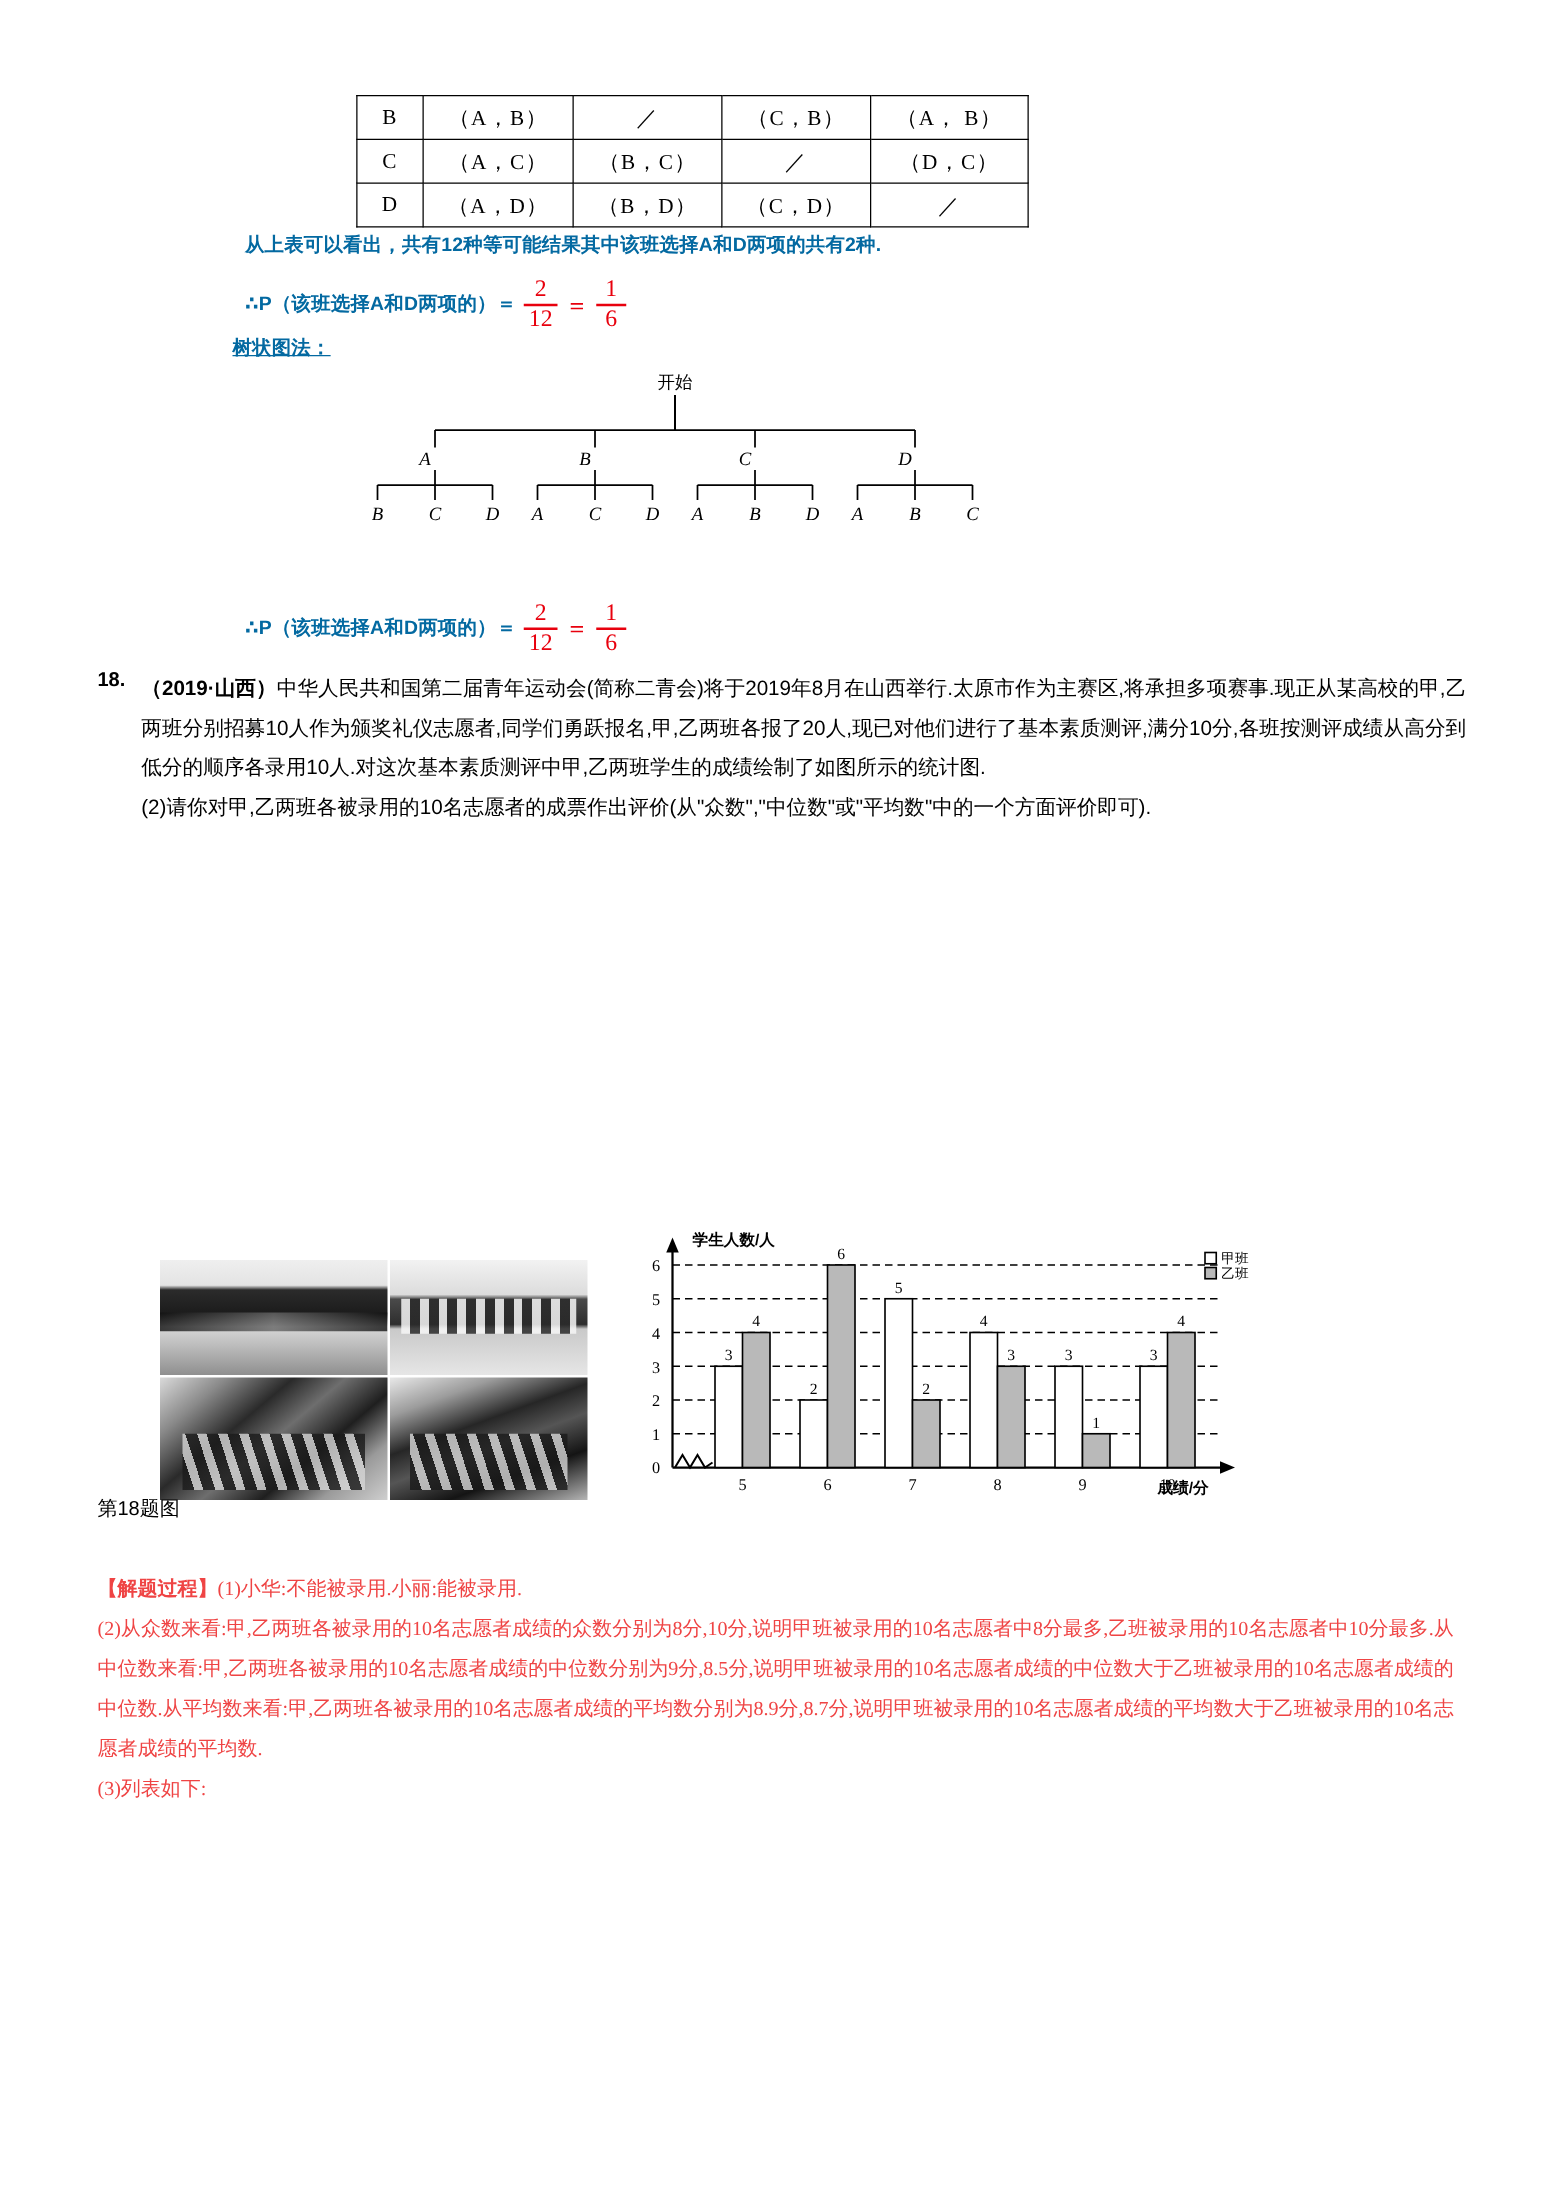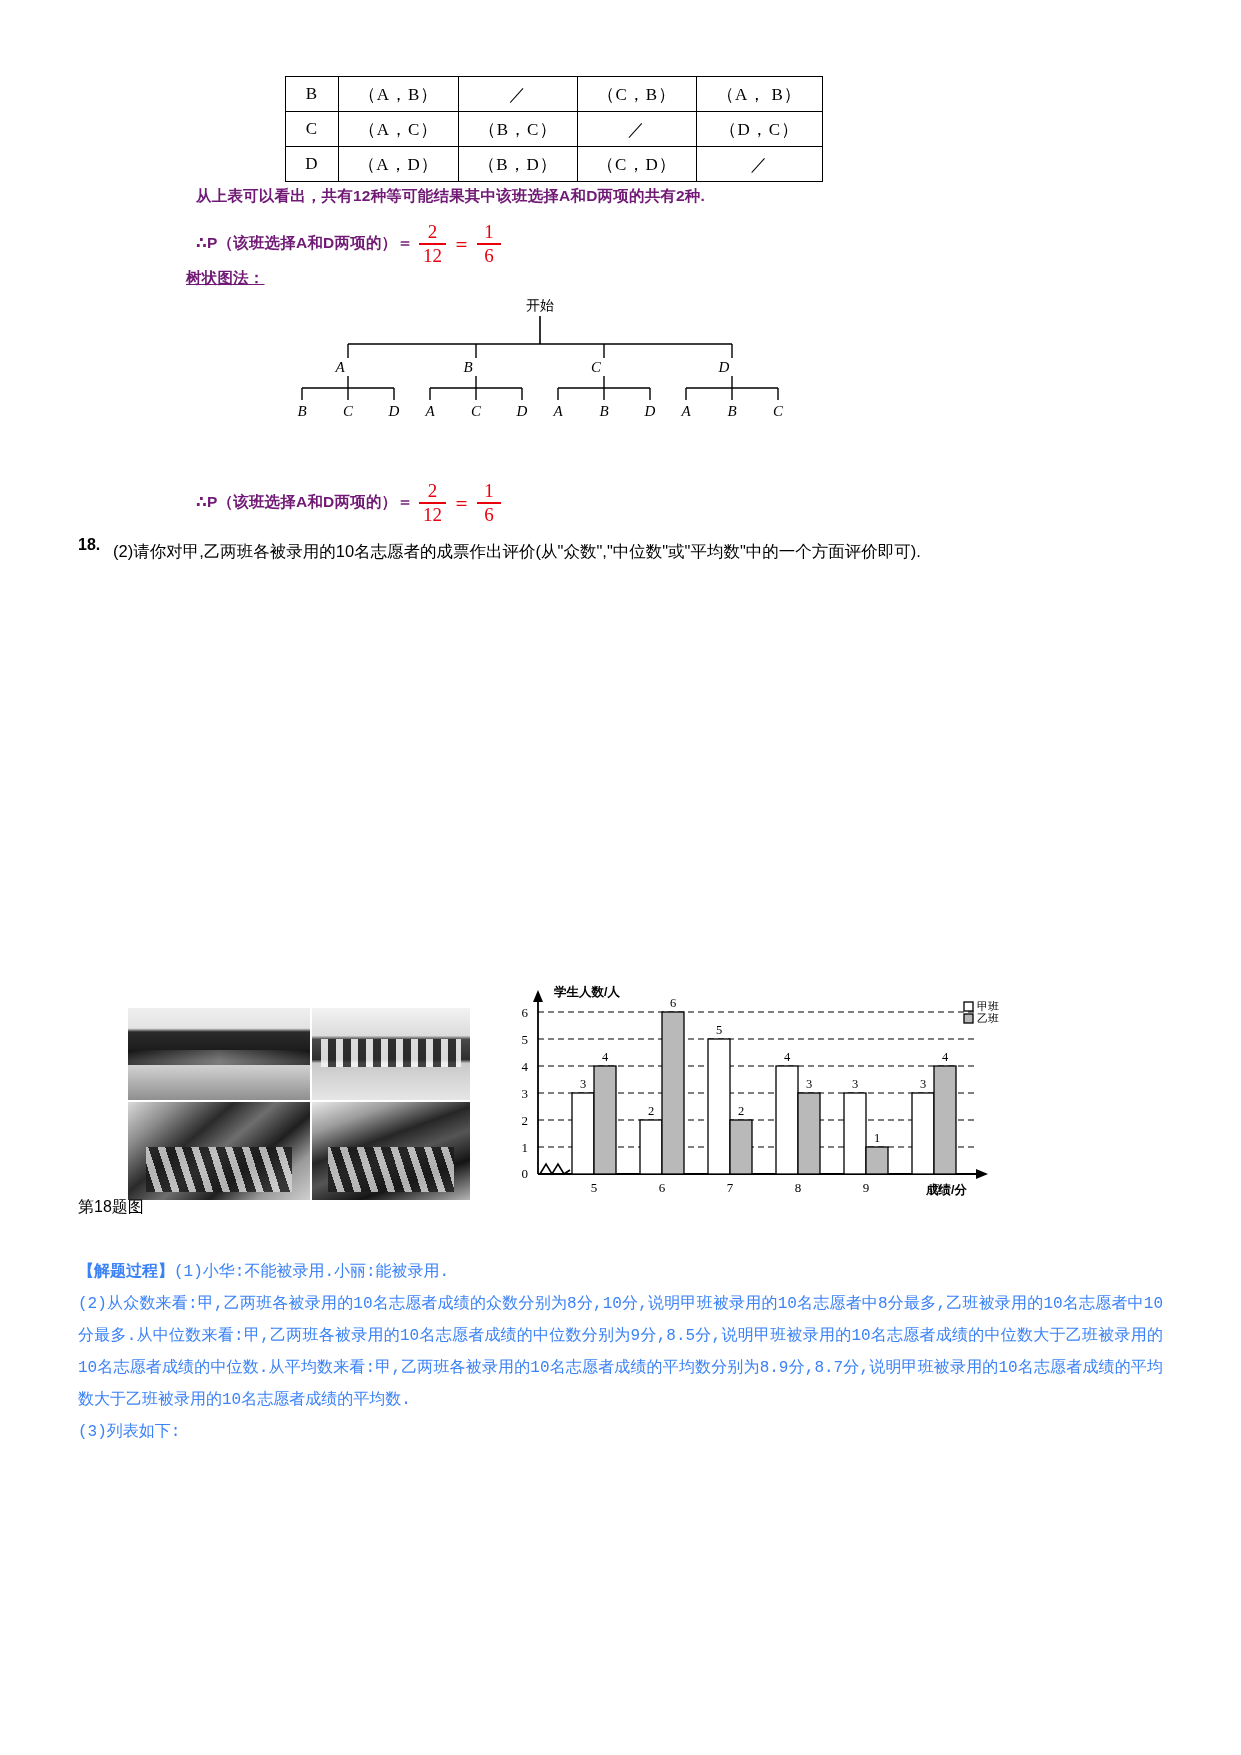--- a/index.html
+++ b/index.html
@@ -33,21 +33,21 @@
     border:1px solid #000;
     height:34px;
     text-align:center;
     vertical-align:middle;
     font-size:17px;
     letter-spacing:1px;
     padding:0 2px;
   }
   table.outcomes td.lead{width:48px;}
   .redbold{
-    color:#701a75;
+    color:#0369a1;
     font-weight:bold;
     font-family:"Liberation Sans","DejaVu Sans",sans-serif;
     font-size:15.5px;
     letter-spacing:.2px;
   }
   .ann1{position:absolute;left:196px;top:186px;white-space:nowrap;}
   .ann2{position:absolute;left:196px;top:222px;display:flex;align-items:center;gap:3px;}
   .ann3{position:absolute;left:186px;top:268px;text-decoration:underline;}
   .ann4{position:absolute;left:196px;top:447px;white-space:nowrap;}
   .ann5{position:absolute;left:196px;top:481px;display:flex;align-items:center;gap:3px;}
@@ -164,22 +164,22 @@
   .tick-txt{font-family:"Liberation Serif","DejaVu Serif",serif;font-size:13px;fill:#000;}
   .val-txt{font-family:"Liberation Serif","DejaVu Serif",serif;font-size:12.5px;fill:#000;}
   .ax-title{font-family:"Liberation Sans","DejaVu Sans",sans-serif;font-size:12.5px;font-weight:bold;fill:#000;}
   .leg-txt{font-family:"Liberation Sans","DejaVu Sans",sans-serif;font-size:11px;fill:#000;}
 
   
   .sol{
     position:absolute;
     left:78px; top:1256px;
     width:1085px;
-    color:#3b82f6;
-    font-family:Liberation Mono, monospace;
+    color:#ef4444;
+    font-family:Liberation Serif, serif;
     font-size:16px;
     line-height:32px;
     text-align:justify;
   }
   .sol p{margin:0;}
   .sol .tag{font-weight:bold;}
 </style>
 </head>
 <body>
 
@@ -300,20 +300,21 @@
     <span class="eqsign">＝</span>
     <span class="frac">
       <span class="num">1</span>
       <span class="bar"></span>
       <span class="den">6</span>
     </span>
   </div>
 
   <div class="qnum">18.</div>
   <div class="qbody">
+    <p><span class="b">（2019·山西）</span><span>中华人民共和国第二届青年运动会(简称二青会)将于2019年8月在山西举行.太原市作为主赛区,将承担多项赛事.现正从某高校的甲,乙两班分别招募10人作为颁奖礼仪志愿者,同学们勇跃报名,甲,乙两班各报了20人,现已对他们进行了基本素质测评,满分10分,各班按测评成绩从高分到低分的顺序各录用10人.对这次基本素质测评中甲,乙两班学生的成绩绘制了如图所示的统计图.</span></p>
     <p>(2)请你对甲,乙两班各被录用的10名志愿者的成票作出评价(从"众数","中位数"或"平均数"中的一个方面评价即可).</p>
   </div>
 
   <div class="photos">
     <div class="ph p1">
         <div class="band"></div>
       </div>
     <div class="ph p2">
         <div class="seats"></div>
       </div>

